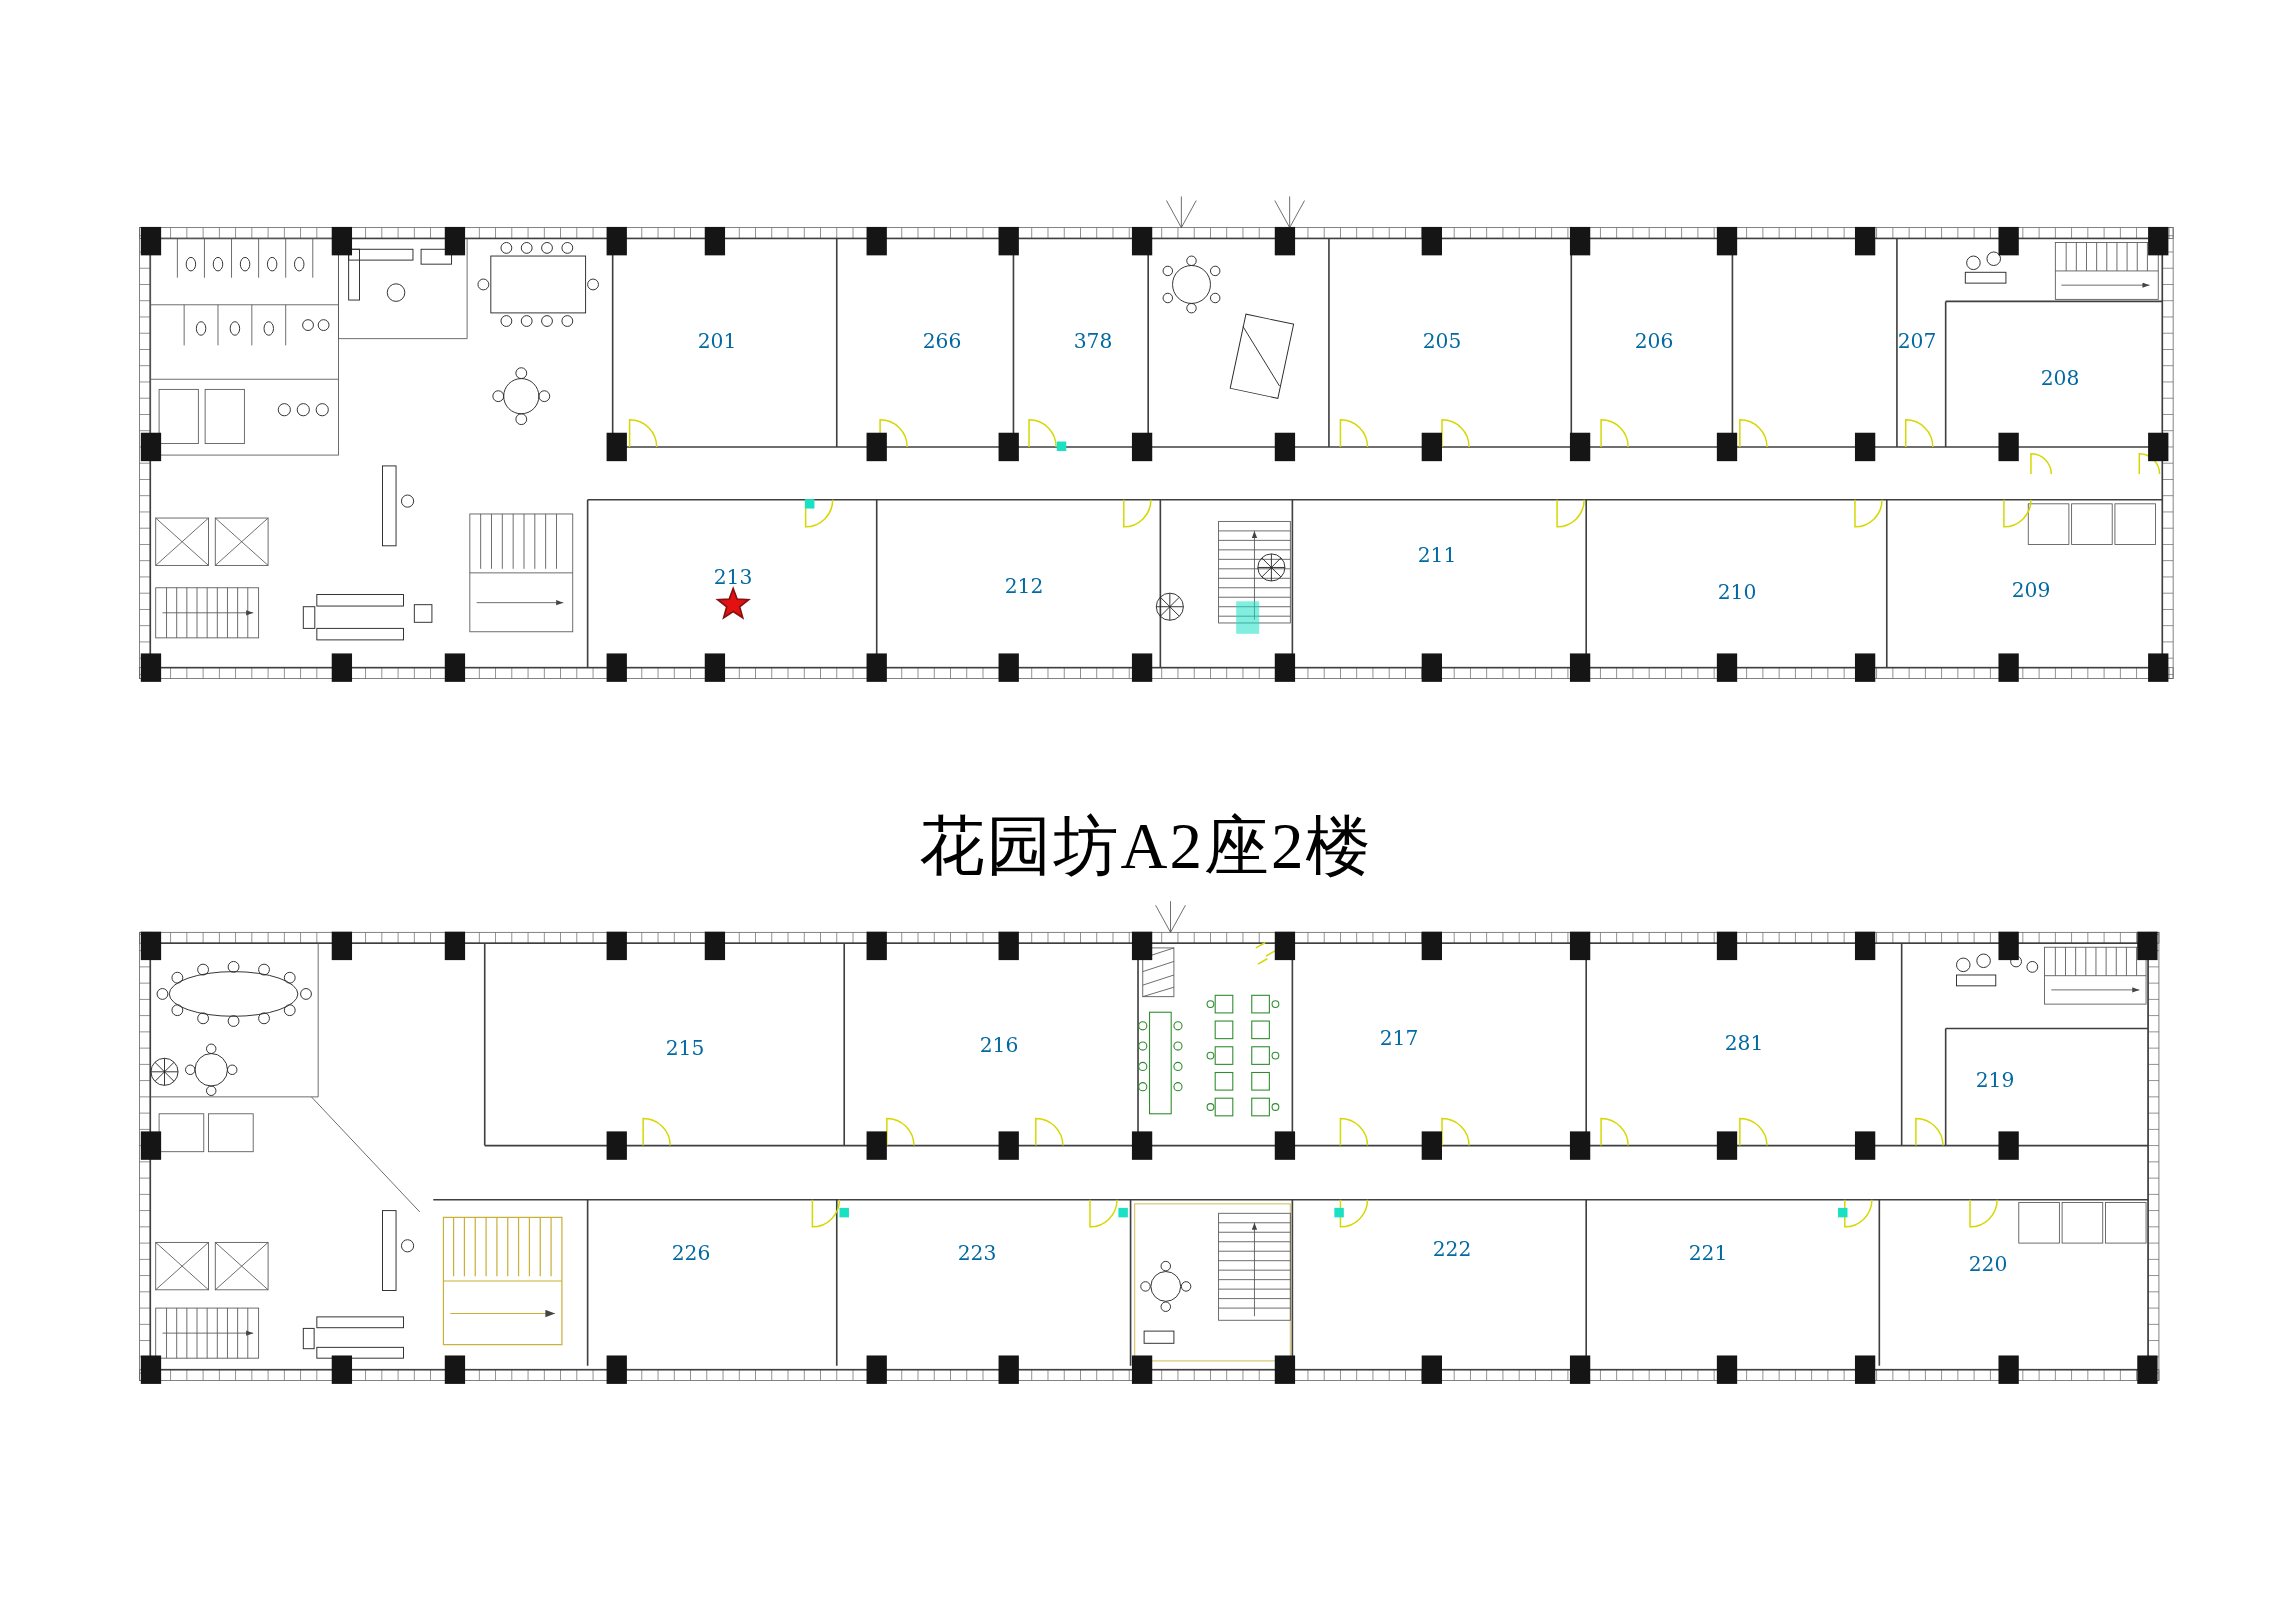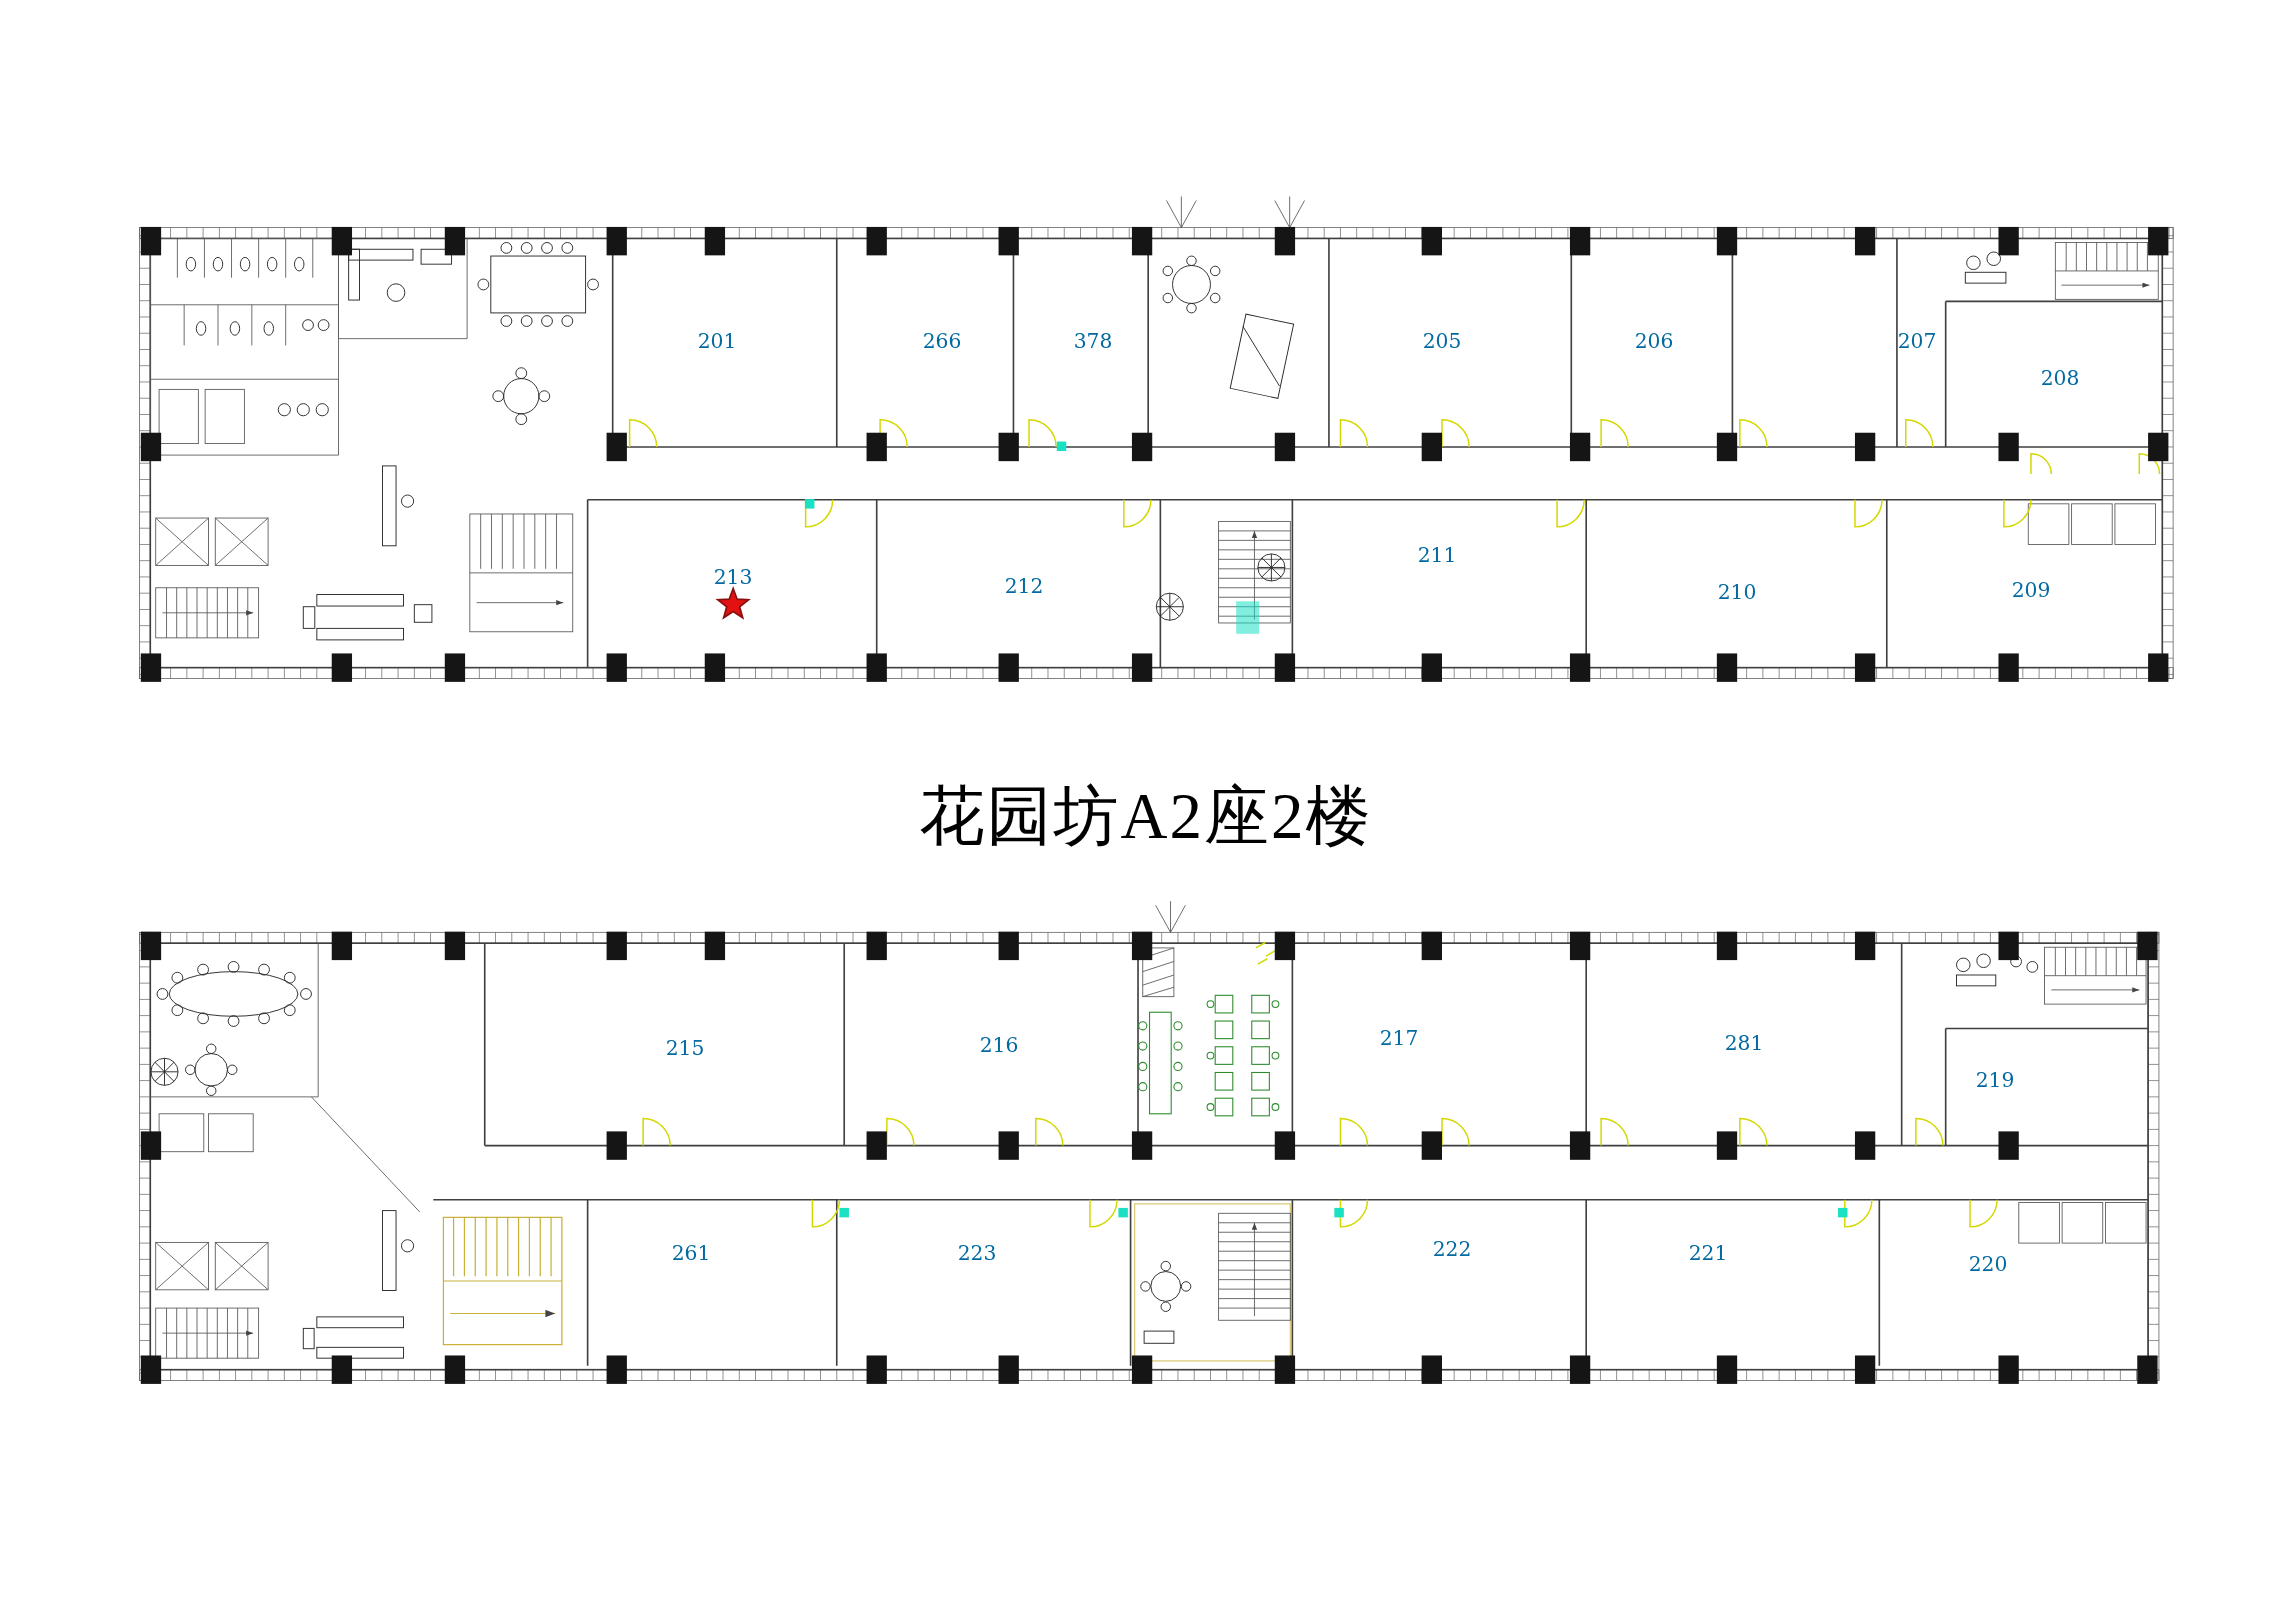--- a/index.html
+++ b/index.html
@@ -451,21 +451,21 @@
           <use href="#c" x="2115" y="2023"></use>
           <use href="#c" x="2334" y="2023"></use>
           <use href="#c" x="2551" y="2023"></use>
           <use href="#c" x="2755" y="2023"></use>
           <use href="#c" x="2967" y="2023"></use>
           <use href="#c" x="3172" y="2023"></use>
     </g>
   </g>
 </svg>
 
-<div class="plan-title" style="left:1146px;top:816px">花园坊A2座2楼</div>
+<div class="plan-title" style="left:1146px;top:846px">花园坊A2座2楼</div>
 
 <div class="room-label" style="left:717px;top:341px">201</div>
 <div class="room-label" style="left:942px;top:341px">266</div>
 <div class="room-label" style="left:1093px;top:341px">378</div>
 <div class="room-label" style="left:1442px;top:341px">205</div>
 <div class="room-label" style="left:1654px;top:341px">206</div>
 <div class="room-label" style="left:1917px;top:341px">207</div>
 <div class="room-label" style="left:2060px;top:378px">208</div>
 
 <div class="room-label" style="left:733px;top:577px">213</div>
@@ -473,20 +473,20 @@
 <div class="room-label" style="left:1437px;top:555px">211</div>
 <div class="room-label" style="left:1737px;top:592px">210</div>
 <div class="room-label" style="left:2031px;top:590px">209</div>
 
 <div class="room-label" style="left:685px;top:1048px">215</div>
 <div class="room-label" style="left:999px;top:1045px">216</div>
 <div class="room-label" style="left:1399px;top:1038px">217</div>
 <div class="room-label" style="left:1744px;top:1043px">281</div>
 <div class="room-label" style="left:1995px;top:1080px">219</div>
 
-<div class="room-label" style="left:691px;top:1253px">261</div>
+<div class="room-label" style="left:691px;top:1253px">226</div>
 <div class="room-label" style="left:977px;top:1253px">223</div>
 <div class="room-label" style="left:1452px;top:1249px">222</div>
 <div class="room-label" style="left:1708px;top:1253px">221</div>
 <div class="room-label" style="left:1988px;top:1264px">220</div>
 
 </div>
 
 
 </body></html>

